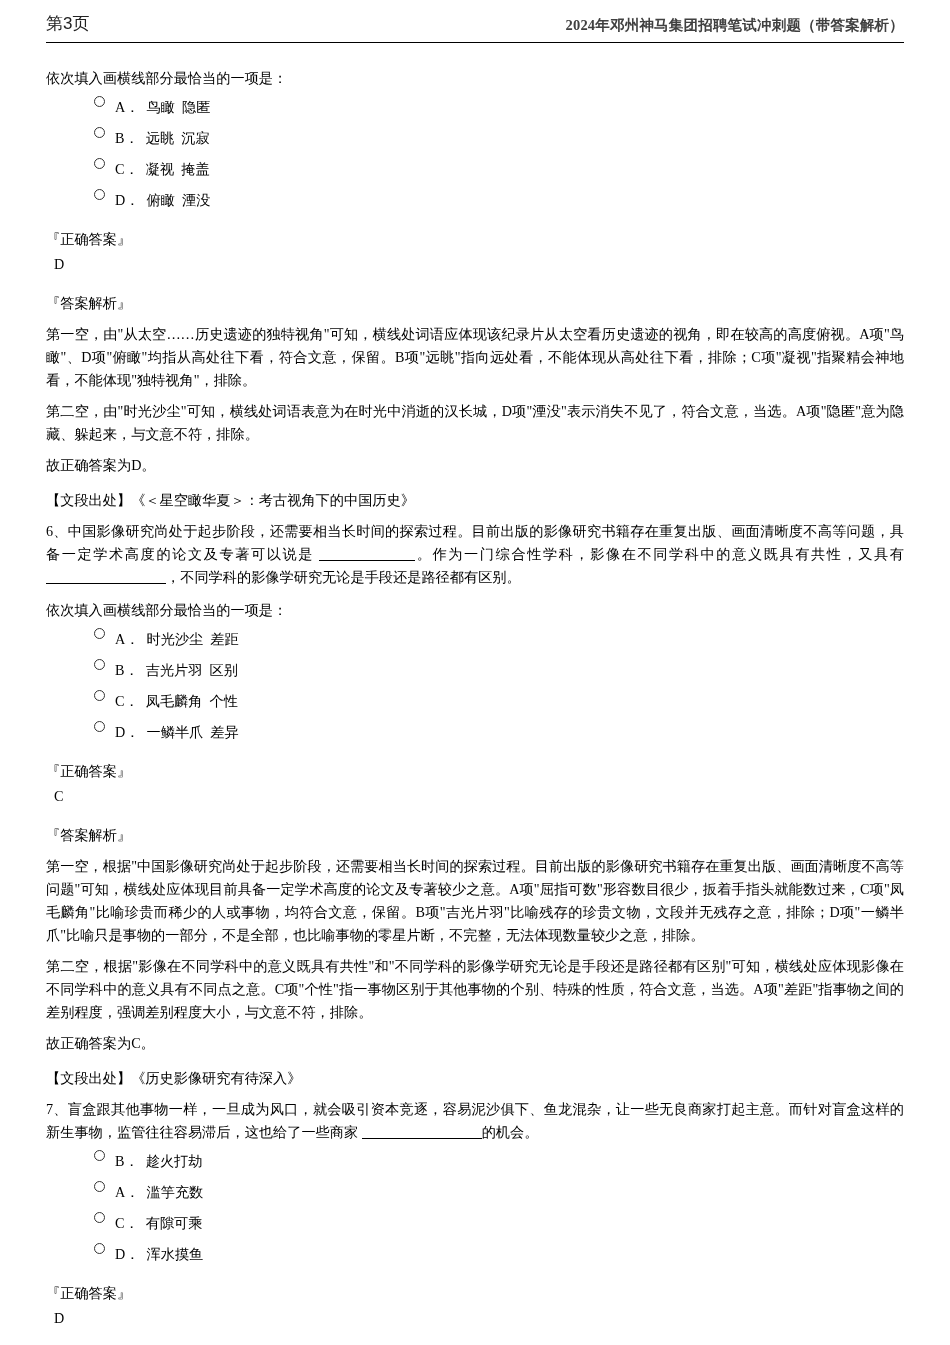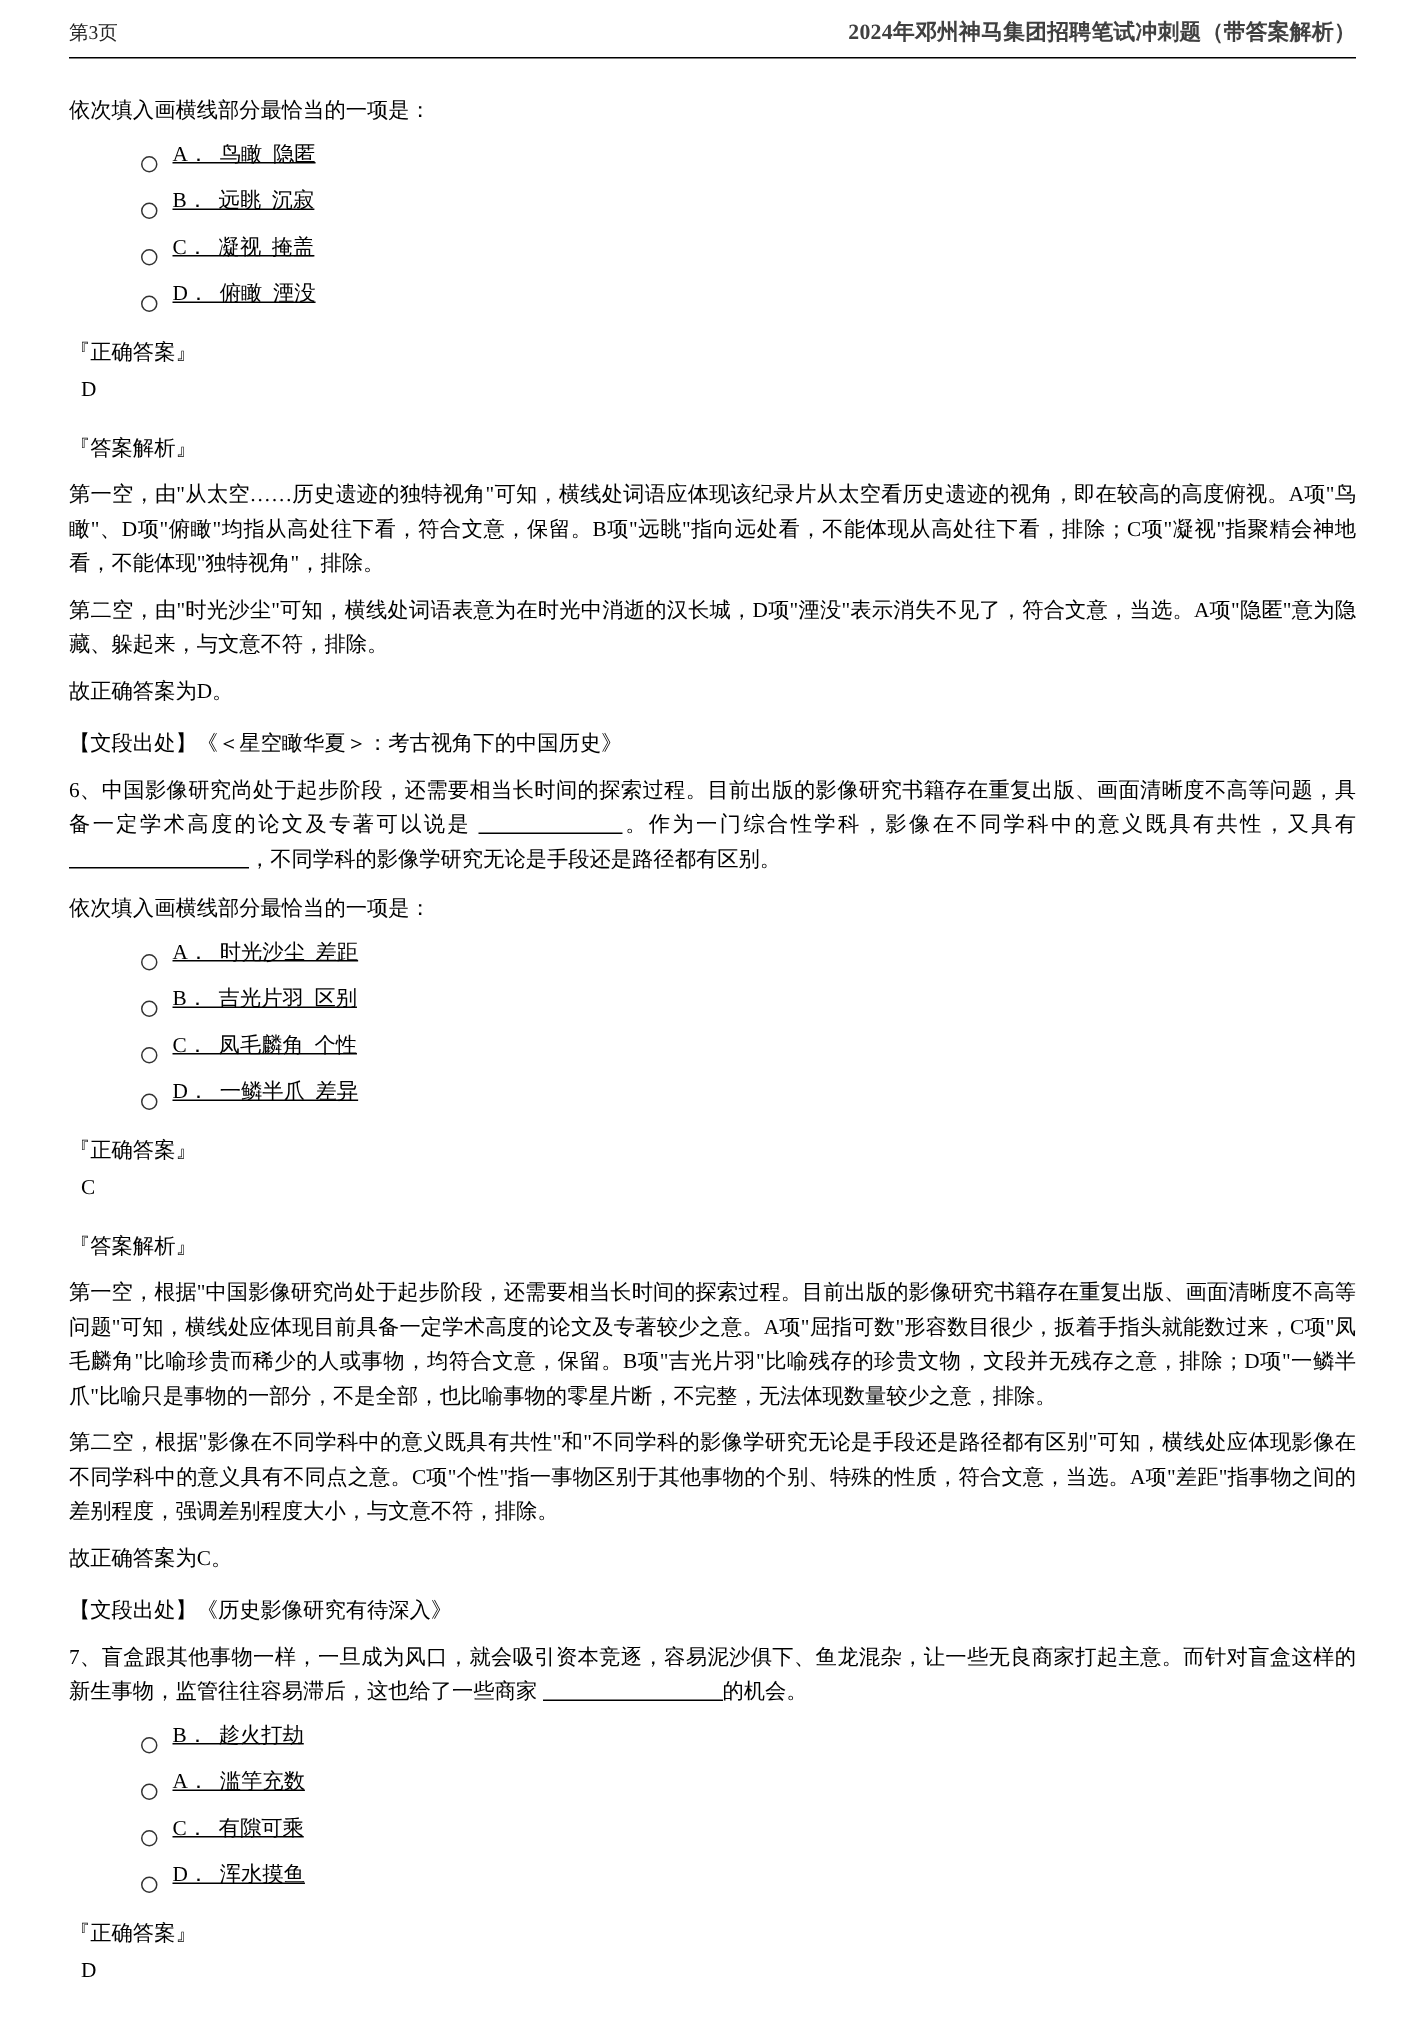--- a/index.html
+++ b/index.html
@@ -24,23 +24,23 @@
   }
   
   .header {
     display: flex;
     align-items: flex-end;
     justify-content: space-between;
     padding-top: 12px;
     padding-bottom: 4px;
   }
   .header-left {
-    font-size: 13px;
+    font-size: 17px;
     color: #222;
-    font-family: Liberation Serif, serif;
+    font-family: Liberation Sans, sans-serif;
   }
   .header-right {
     font-size: 14.5px;
     font-weight: bold;
     color: #404040;
     letter-spacing: 0.2px;
   }
   .header-rule {
     border: none;
     border-top: 1px solid #000;
@@ -62,24 +62,23 @@
     letter-spacing: 0;
   }
   .prompt {
     margin: 10px 0 6px 0;
   }
   .options {
     margin: 2px 0 4px 0;
   }
   .opt {
     display: flex;
-    align-items: flex-end;
+    align-items: flex-start;
     margin: 0 0 8px 0;
     padding-left: 48px;
-    text-decoration: underline;
   }
   .radio {
     width: 9px;
     height: 9px;
     border: 1px solid #333;
     border-radius: 50%;
     display: inline-block;
     margin-right: 10px;
     flex: none;
     background: #fff;

